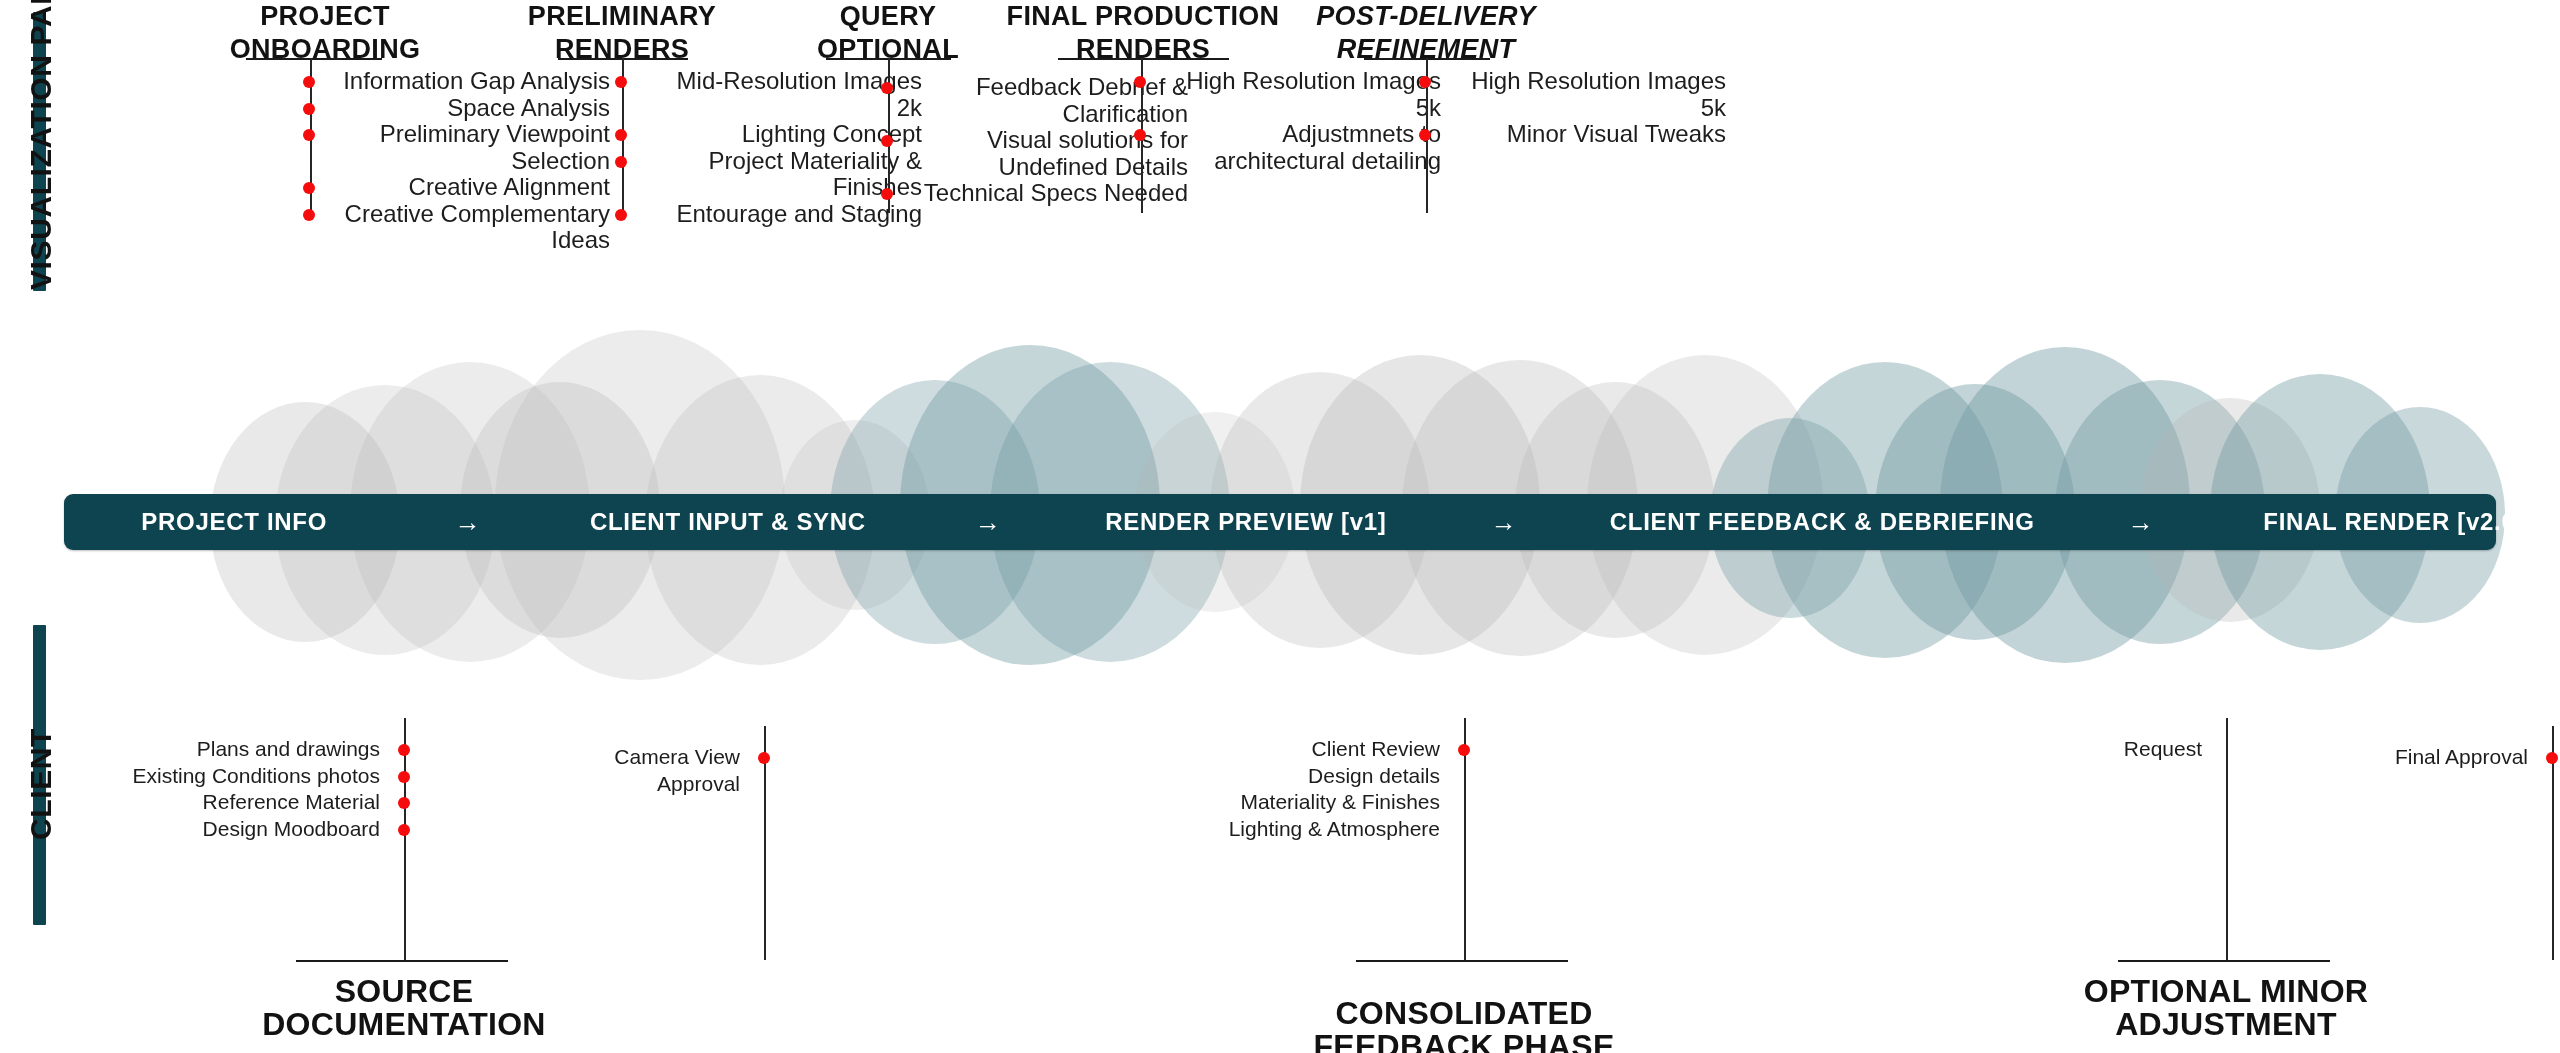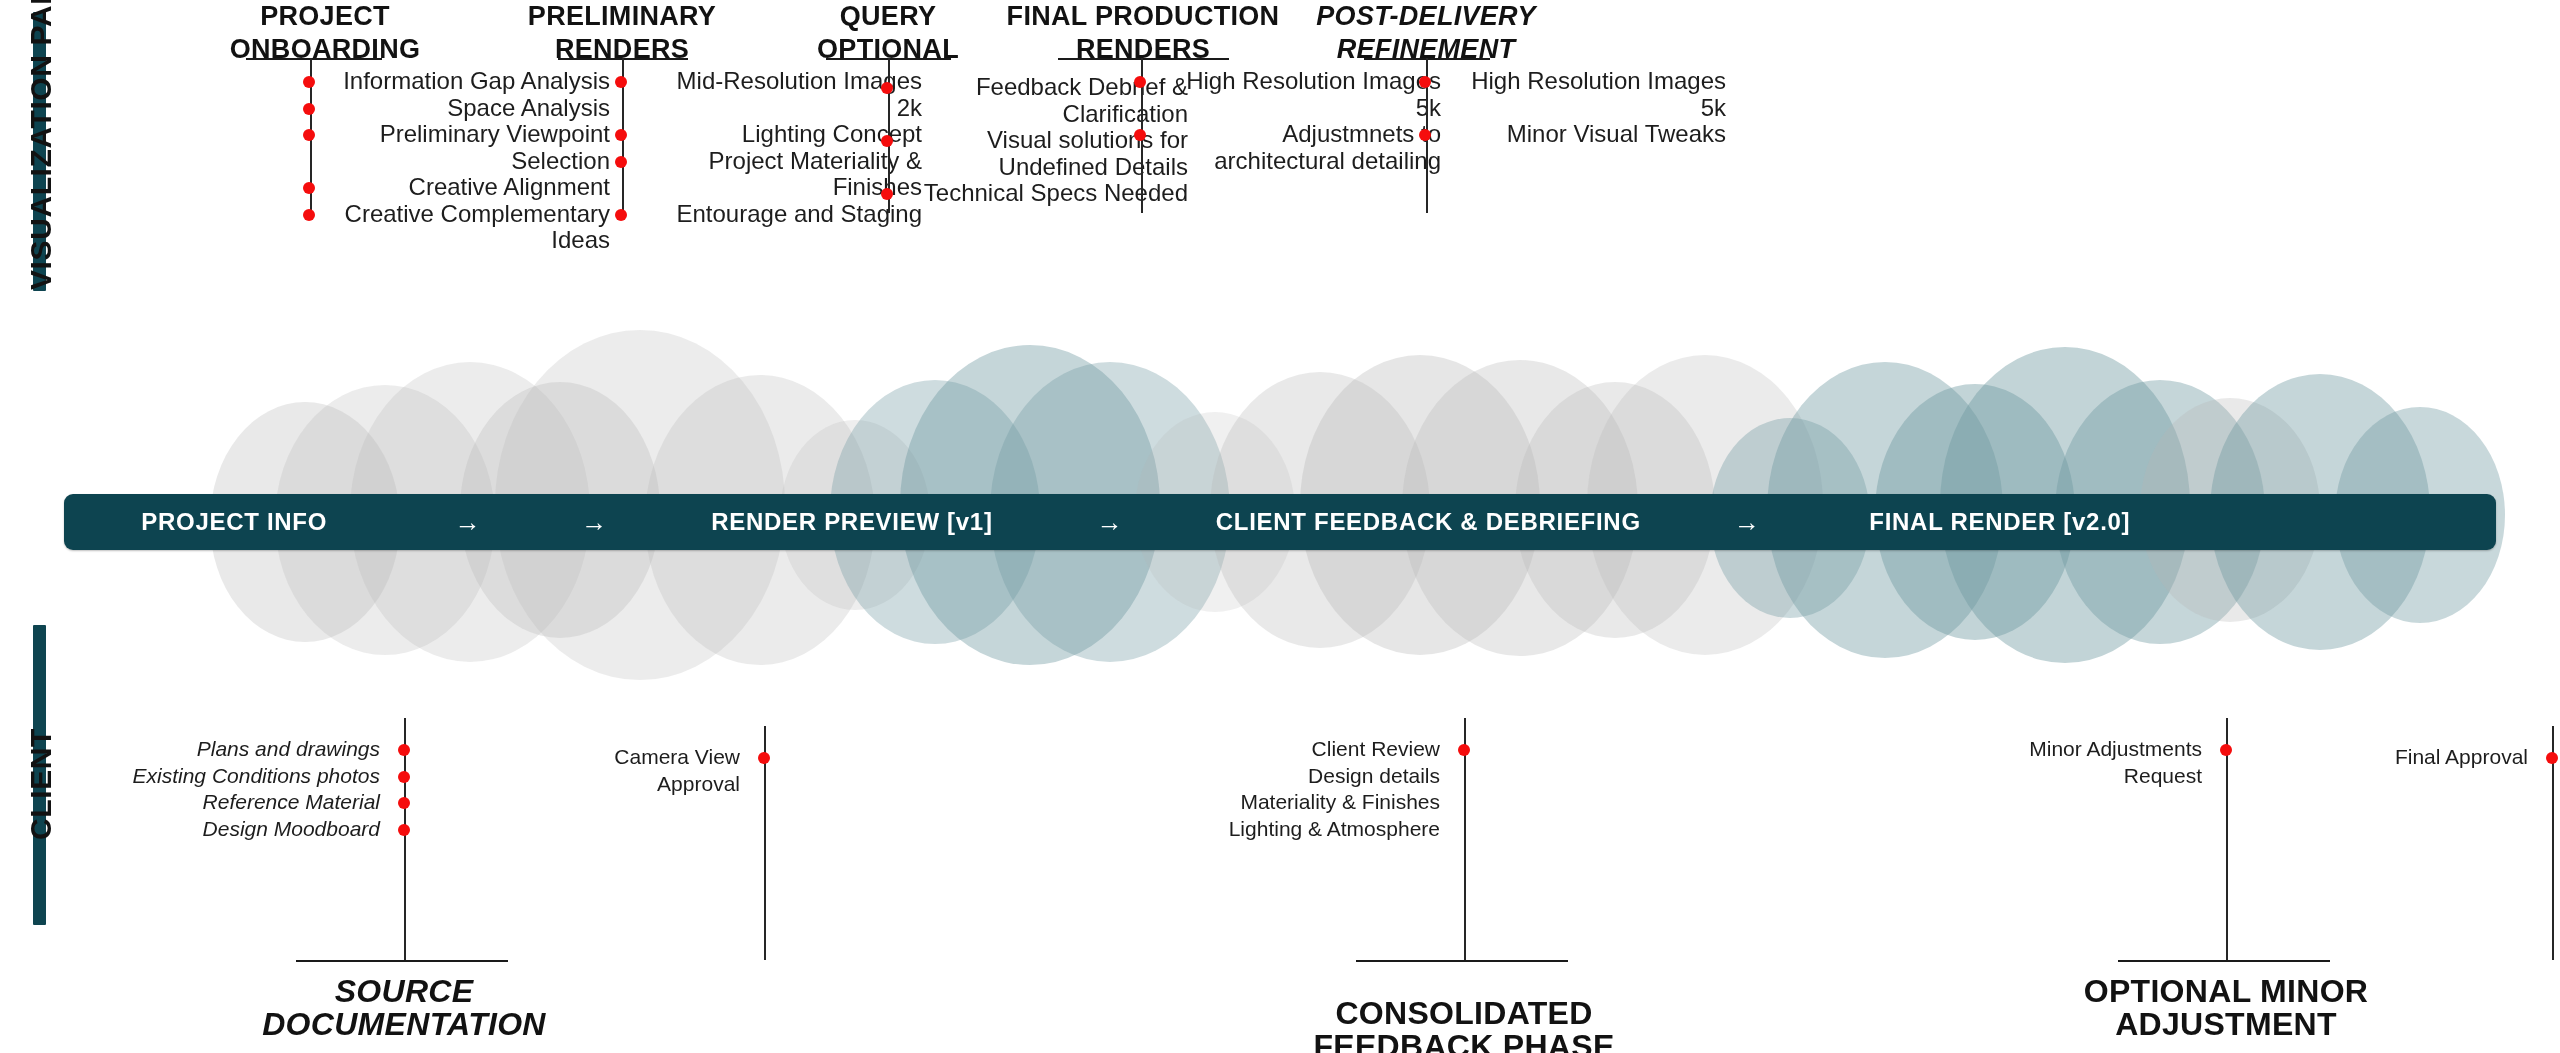--- a/index.html
+++ b/index.html
@@ -224,35 +224,36 @@
             <span class="dot"></span>
             <span class="bullet-text">Minor Visual Tweaks</span>
           </div>
         </div>
       </div>
     </div>
 
   <div id="flowbar">
       <div class="flow-step" style="flex: 0 0 14%;">PROJECT INFO</div>
       <div class="flow-arrow" style="flex: 0 0 5.2%;">→</div>
+      <div class="flow-step" style="flex: 0 0 16.2%;">CLIENT INPUT &amp; SYNC</div>
       <div class="flow-arrow" style="flex: 0 0 5.2%;">→</div>
       <div class="flow-step" style="flex: 0 0 16%;">RENDER PREVIEW [v1]</div>
       <div class="flow-arrow" style="flex: 0 0 5.2%;">→</div>
       <div class="flow-step" style="flex: 0 0 21%;">CLIENT FEEDBACK &amp; DEBRIEFING</div>
       <div class="flow-arrow" style="flex: 0 0 5.2%;">→</div>
       <div class="flow-step" style="flex: 0 0 15.6%;">FINAL RENDER [v2.0]</div>
     </div>
 
   <div class="side-bar" style="left:33px;top:625px;height:300px;"></div>
   <div class="side-label-wrap" style="left:0;top:0;">
     <div class="side-label" style="left:24px;top:840px;">CLIENT</div>
   </div>
 
   <div id="client-lane">
-      <div class="cphase" style="left: 0px; top: 0px; width: 2560px; height: 780px; font-style: italic;">
+      <div class="cphase" style="left: 0px; top: 0px; width: 2560px; height: 780px;">
         <div class="cstem" style="left: 404px; top: 718px; height: 242px;"></div>
         <div class="cbullets" style="left: -56px; width: 460px; top: 736px;">
           <div class="crow"><span class="cdot"></span><span>Plans and drawings</span></div>
           <div class="crow"><span class="cdot"></span><span>Existing Conditions photos</span></div>
           <div class="crow"><span class="cdot"></span><span>Reference Material</span></div>
           <div class="crow"><span class="cdot"></span><span>Design Moodboard</span></div>
         </div>
         <div class="crule" style="left: 296px; width: 212px; top: 960px;"></div>
         <div class="ctitle" style="left: 144px; width: 520px; top: 975px;"><span>SOURCE</span><br><span>DOCUMENTATION</span></div>
       </div>
@@ -270,21 +271,20 @@
           <div class="crow"><span>Design details</span></div>
           <div class="crow"><span>Materiality &amp; Finishes</span></div>
           <div class="crow"><span>Lighting &amp; Atmosphere</span></div>
         </div>
         <div class="crule" style="left: 1356px; width: 212px; top: 960px;"></div>
         <div class="ctitle" style="left: 1204px; width: 520px; top: 997px; text-align: center;"><span>CONSOLIDATED</span><br><span>FEEDBACK PHASE</span></div>
       </div>
       <div class="cphase" style="left: 0px; top: 0px; width: 2560px; height: 1053px;">
         <div class="cstem" style="left: 2226px; top: 718px; height: 242px;"></div>
         <div class="cbullets" style="left: 1766px; width: 460px; top: 736px;">
-          <div class="crow"><span class="cdot"></span><span>Minor Adjustments</span></div>
           <div class="crow"><span>Request</span></div>
         </div>
         <div class="crule" style="left: 2118px; width: 212px; top: 960px;"></div>
         <div class="ctitle" style="left: 1966px; width: 520px; top: 975px;"><span>OPTIONAL MINOR</span><br><span>ADJUSTMENT</span></div>
       </div>
       <div class="cphase" style="left: 0px; top: 0px; width: 2560px; height: 1053px;">
         <div class="cstem" style="left: 2552px; top: 726px; height: 234px;"></div>
         <div class="cbullets" style="left: 2092px; width: 460px; top: 744px;">
           <div class="crow"><span class="cdot"></span><span>Final Approval</span></div>
         </div>

